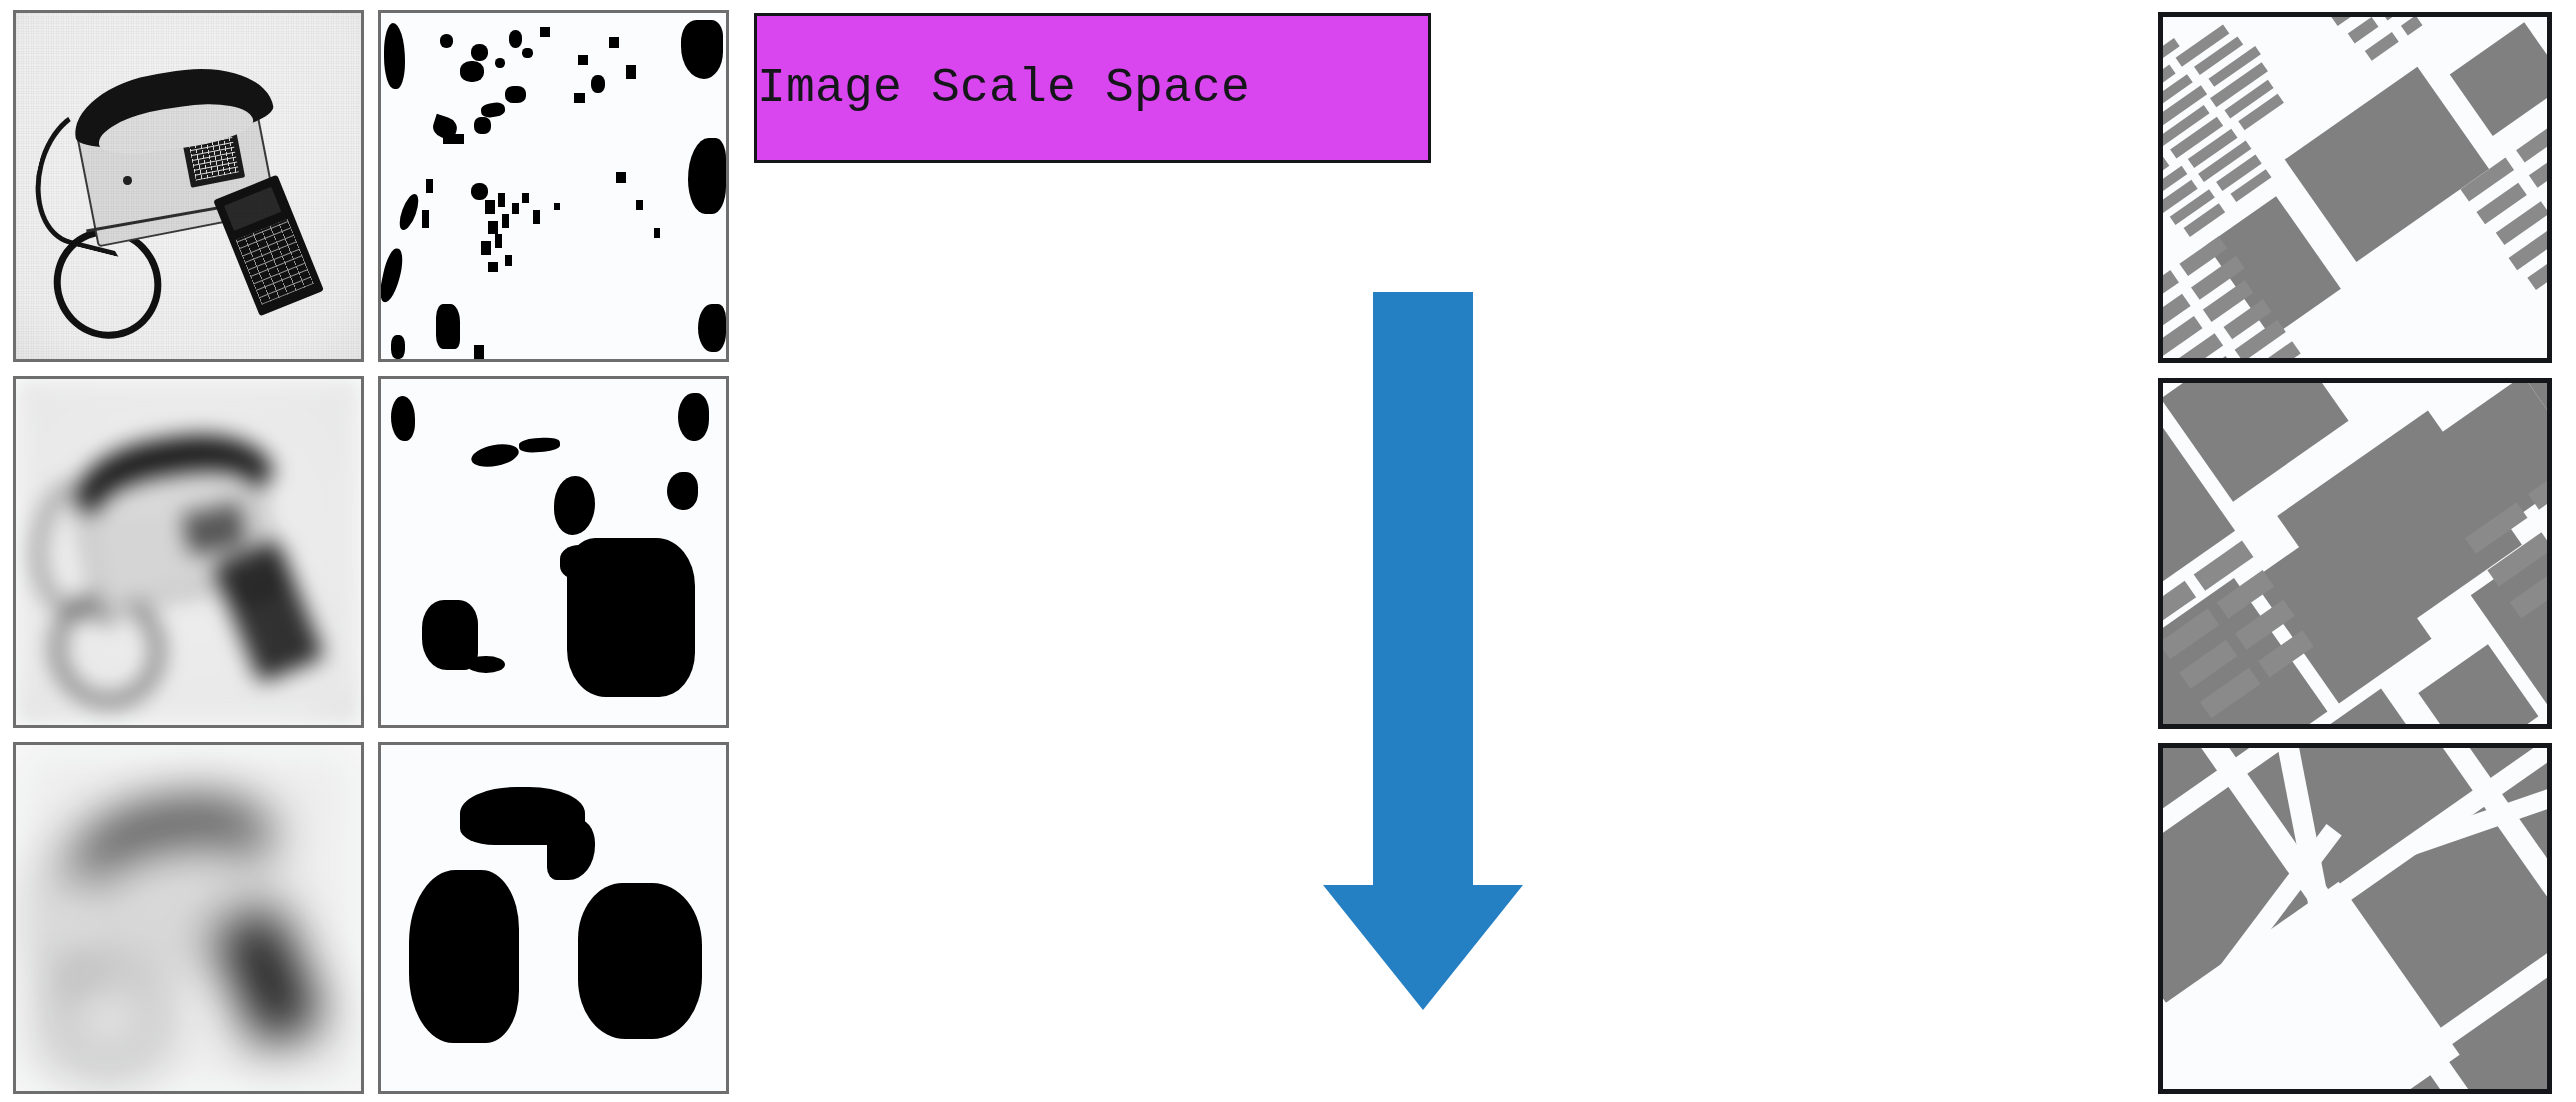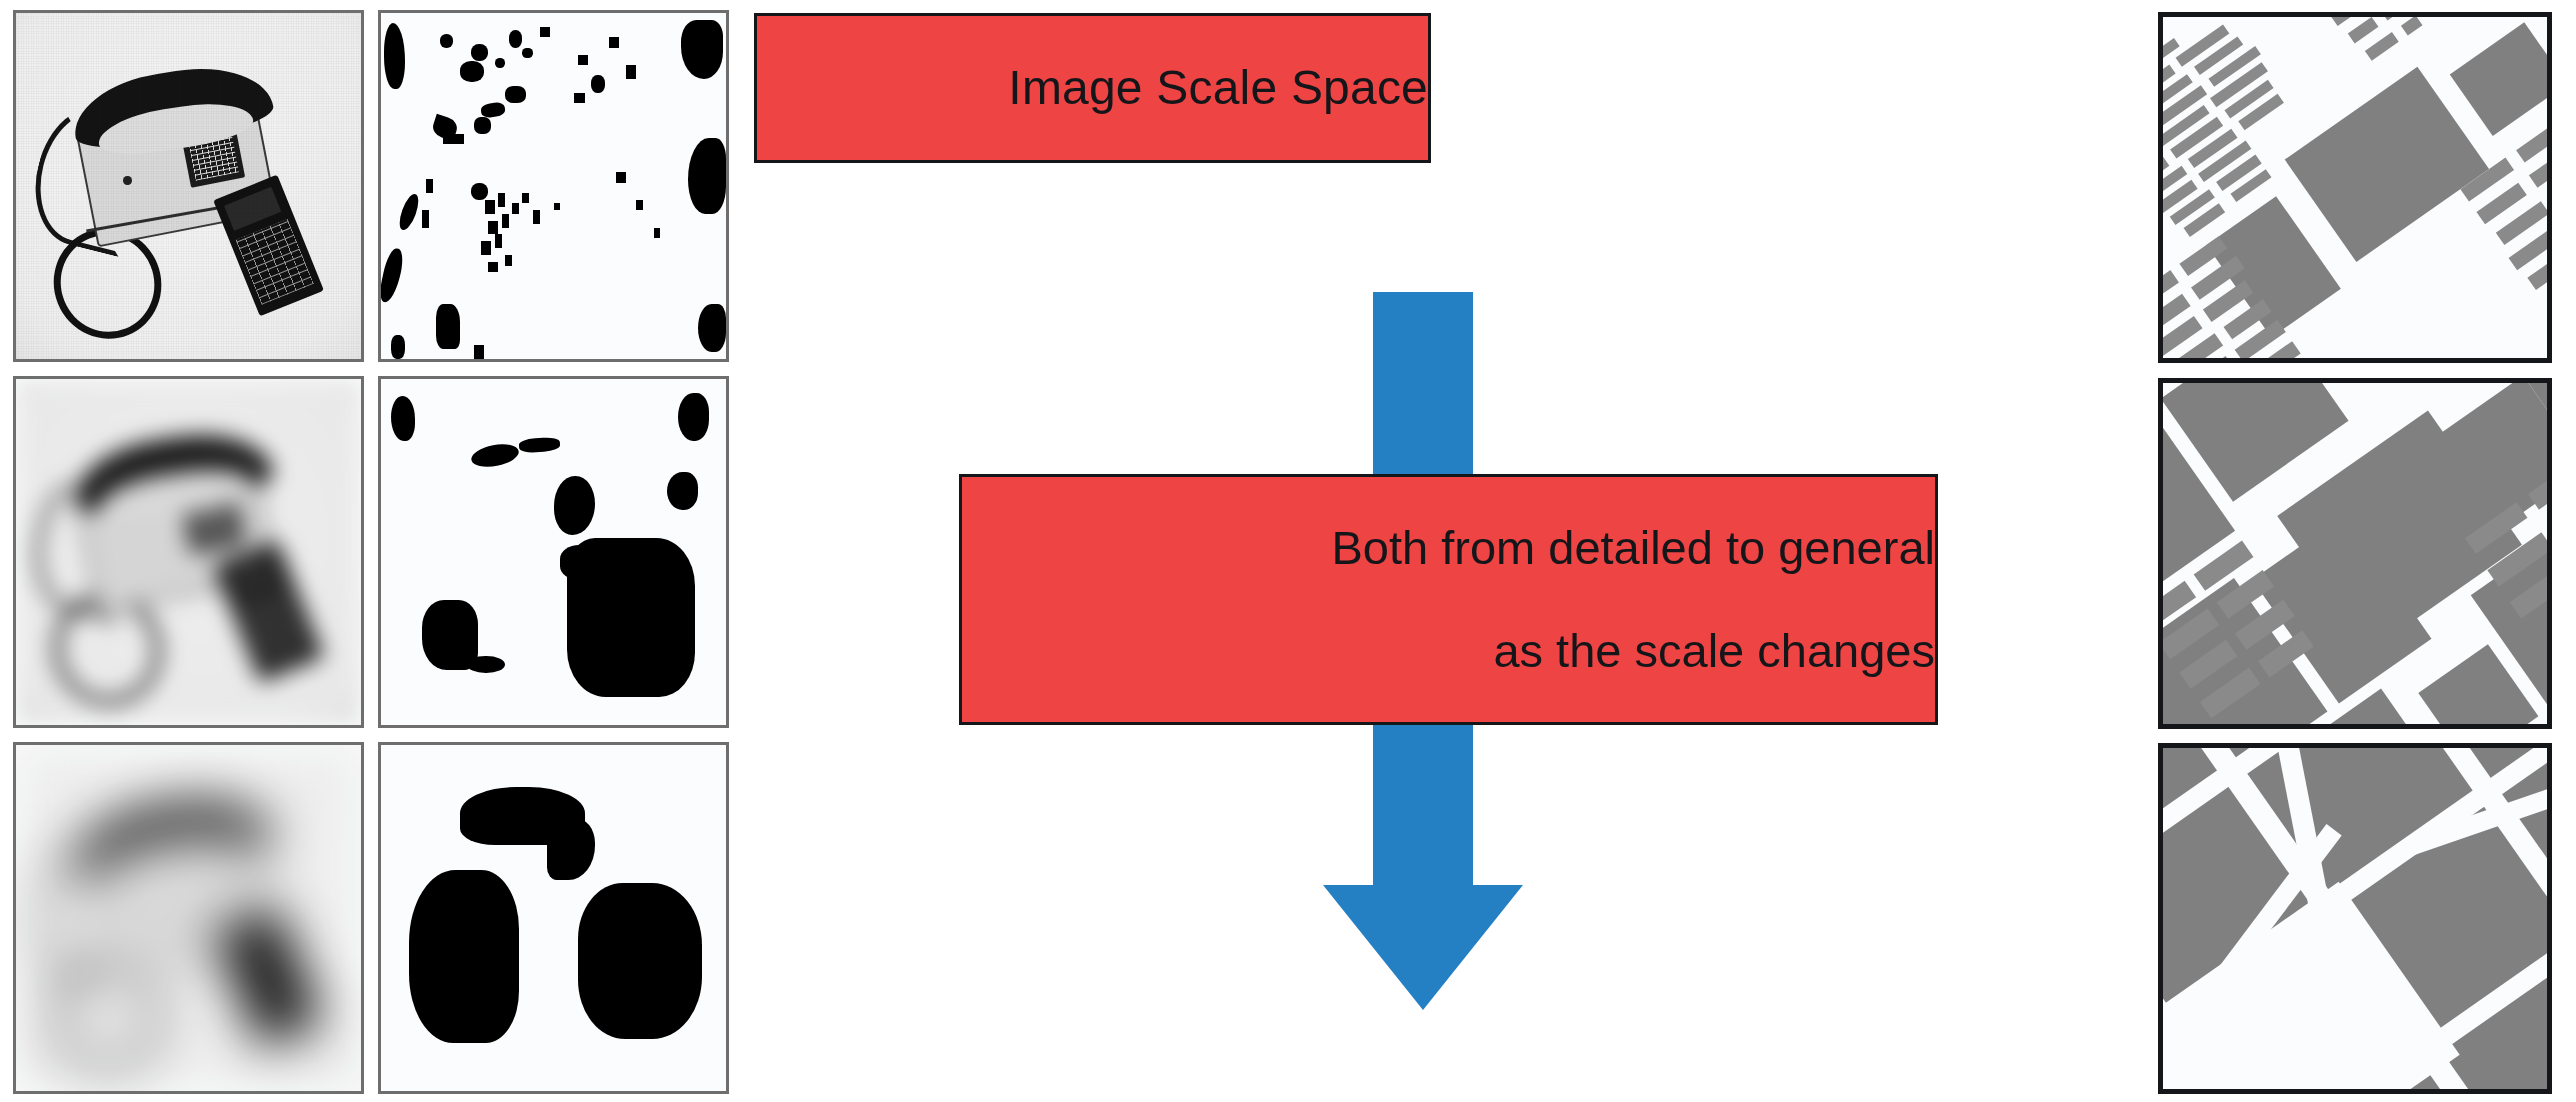--- a/index.html
+++ b/index.html
@@ -84,23 +84,23 @@
   .bb{position:absolute;background:#000;}
 
   
   .arrow{position:absolute;}
   .arrow-shaft{position:absolute;background:#2580c3;}
   .arrow-head{position:absolute;width:0;height:0;
     border-left:100px solid transparent;border-right:100px solid transparent;
     border-top:125px solid #2580c3;}
 
   
-  .tbox{position:absolute;box-sizing:border-box;background:#ef4444;
+  .tbox{position:absolute;box-sizing:border-box;background:#d946ef;
     border:3.3px solid #15161a;display:flex;flex-direction:column;
-    align-items:flex-end;justify-content:center;text-align:center;color:#15161a;}
+    align-items:flex-start;justify-content:center;text-align:center;color:#15161a;font-family:Liberation Mono, monospace;}
   .tbox .ln{display:block;white-space:nowrap;line-height:1.55;}
   .title-box .ln{font-size:48px;letter-spacing:0.2px;}
   .mid-box .ln{font-size:47px;}
   .mid-box .ln+.ln{margin-top:30px;}
 
   
   .map{position:absolute;inset:0;background:#fbfcfd;overflow:hidden;}
   .maprot{position:absolute;left:-42%;top:-42%;width:184%;height:184%;
     transform:rotate(-35deg);transform-origin:50% 50%;}
   .blk{position:absolute;background:#808080;}
@@ -243,24 +243,20 @@
   <div class="tbox title-box" style="left:754px;top:13.4px;width:677px;height:150px;">
     <span class="ln">Image Scale Space</span>
   </div>
 
 
   <div class="arrow" style="left:1321px;top:292px;width:204px;height:718px;">
     <span class="arrow-shaft" style="left:52px;top:0;width:100px;height:595px;"></span>
     <span class="arrow-head" style="left:1.7px;top:593px;"></span>
   </div>
 
-  <div class="tbox mid-box" style="left:959px;top:474px;width:979px;height:251px;">
-    <span class="ln">Both from detailed to general</span>
-    <span class="ln">as the scale changes</span>
-  </div>
 
   <div class="panel thick" style="left:2158px;top:11.7px;width:394px;height:351px;">
     <div class="map">
       <div class="maprot">
 
         <i class="blk" style="left:44%;top:40%;width:23%;height:20%;"></i>
         <i class="blk" style="left:70%;top:44%;width:13%;height:12%;"></i>
         <i class="blk" style="left:28%;top:44%;width:12%;height:18%;"></i>
 
         <span class="rowgrid" style="left:22%;top:14%;width:34%;height:28%;">

